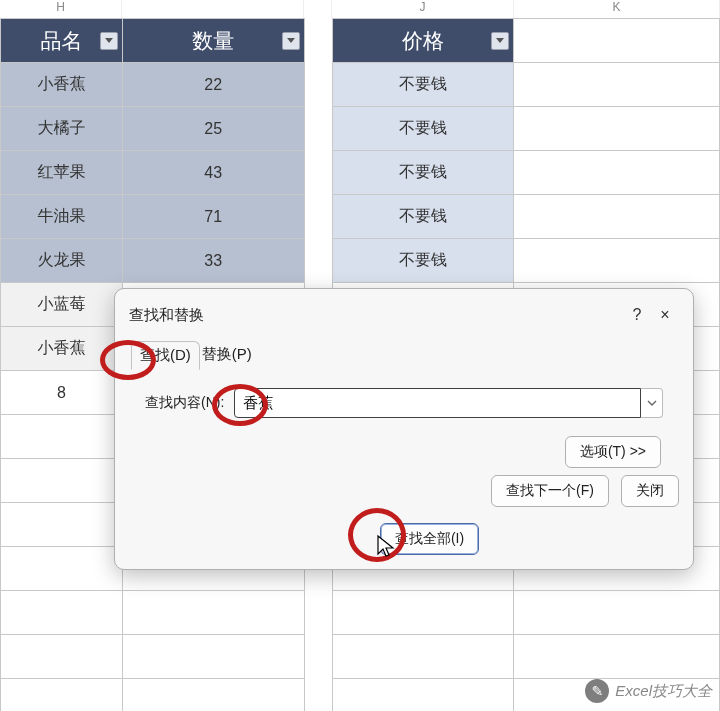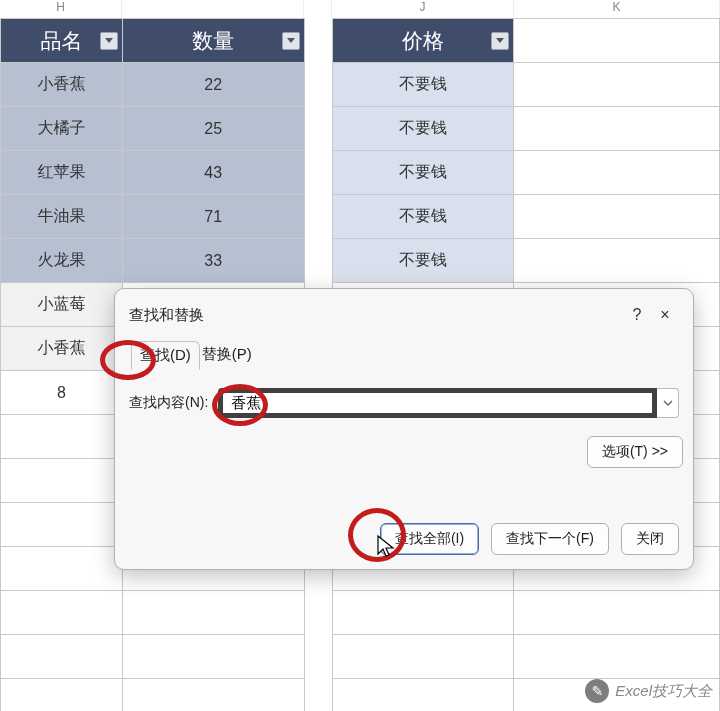--- a/index.html
+++ b/index.html
@@ -121,28 +121,28 @@
   .tab.active {
     border: 1px solid #c2c2c2;
     border-bottom: 1px solid #f7f7f7;
     border-radius: 6px 6px 0 0;
     background:#f7f7f7;
     padding: 4px 8px;
   }
   .dlg-row {
     display: flex;
     align-items: center;
-    padding: 10px 14px;
+    padding: 10px 30px;
     gap: 10px;
   }
   .dlg-row label { font-size: 14px; }
   .search-input {
     flex: 1;
     height: 30px;
-    border: 5px solid #404040;
+    border: 1px solid #404040;
     border-radius: 4px;
     background: #fff;
     padding: 0 8px;
     font-size: 15px;
     font-family: inherit;
     outline: none;
   }
   .input-wrap {
     flex: 1;
     display:flex;
@@ -155,38 +155,39 @@
     border-left: none;
     border-radius: 0 4px 4px 0;
     background: #fff;
     display:flex;
     align-items:center;
     justify-content:center;
     cursor:pointer;
   }
   .dlg-options {
     text-align: right;
-    padding: 8px 10px;
+    padding: 8px 32px;
   }
   .btn {
     display: inline-flex;
     align-items: center;
     justify-content:center;
     height: 32px;
     padding: 0 14px;
     border: 1px solid #b0b0b0;
     border-radius: 6px;
     background: #fdfdfd;
     font-size: 14px;
     cursor: pointer;
     color:#222;
   }
   .btn.primary {
     border: 1px solid #4a6aa8;
     box-shadow: inset 0 0 0 1px #98b2dc;
+    margin-top: 48px;
   }
   .dlg-buttons {
     position:absolute;
     bottom: 14px;
     right: 14px;
     display: flex;
     gap: 12px;
   }
   
   .ring {

